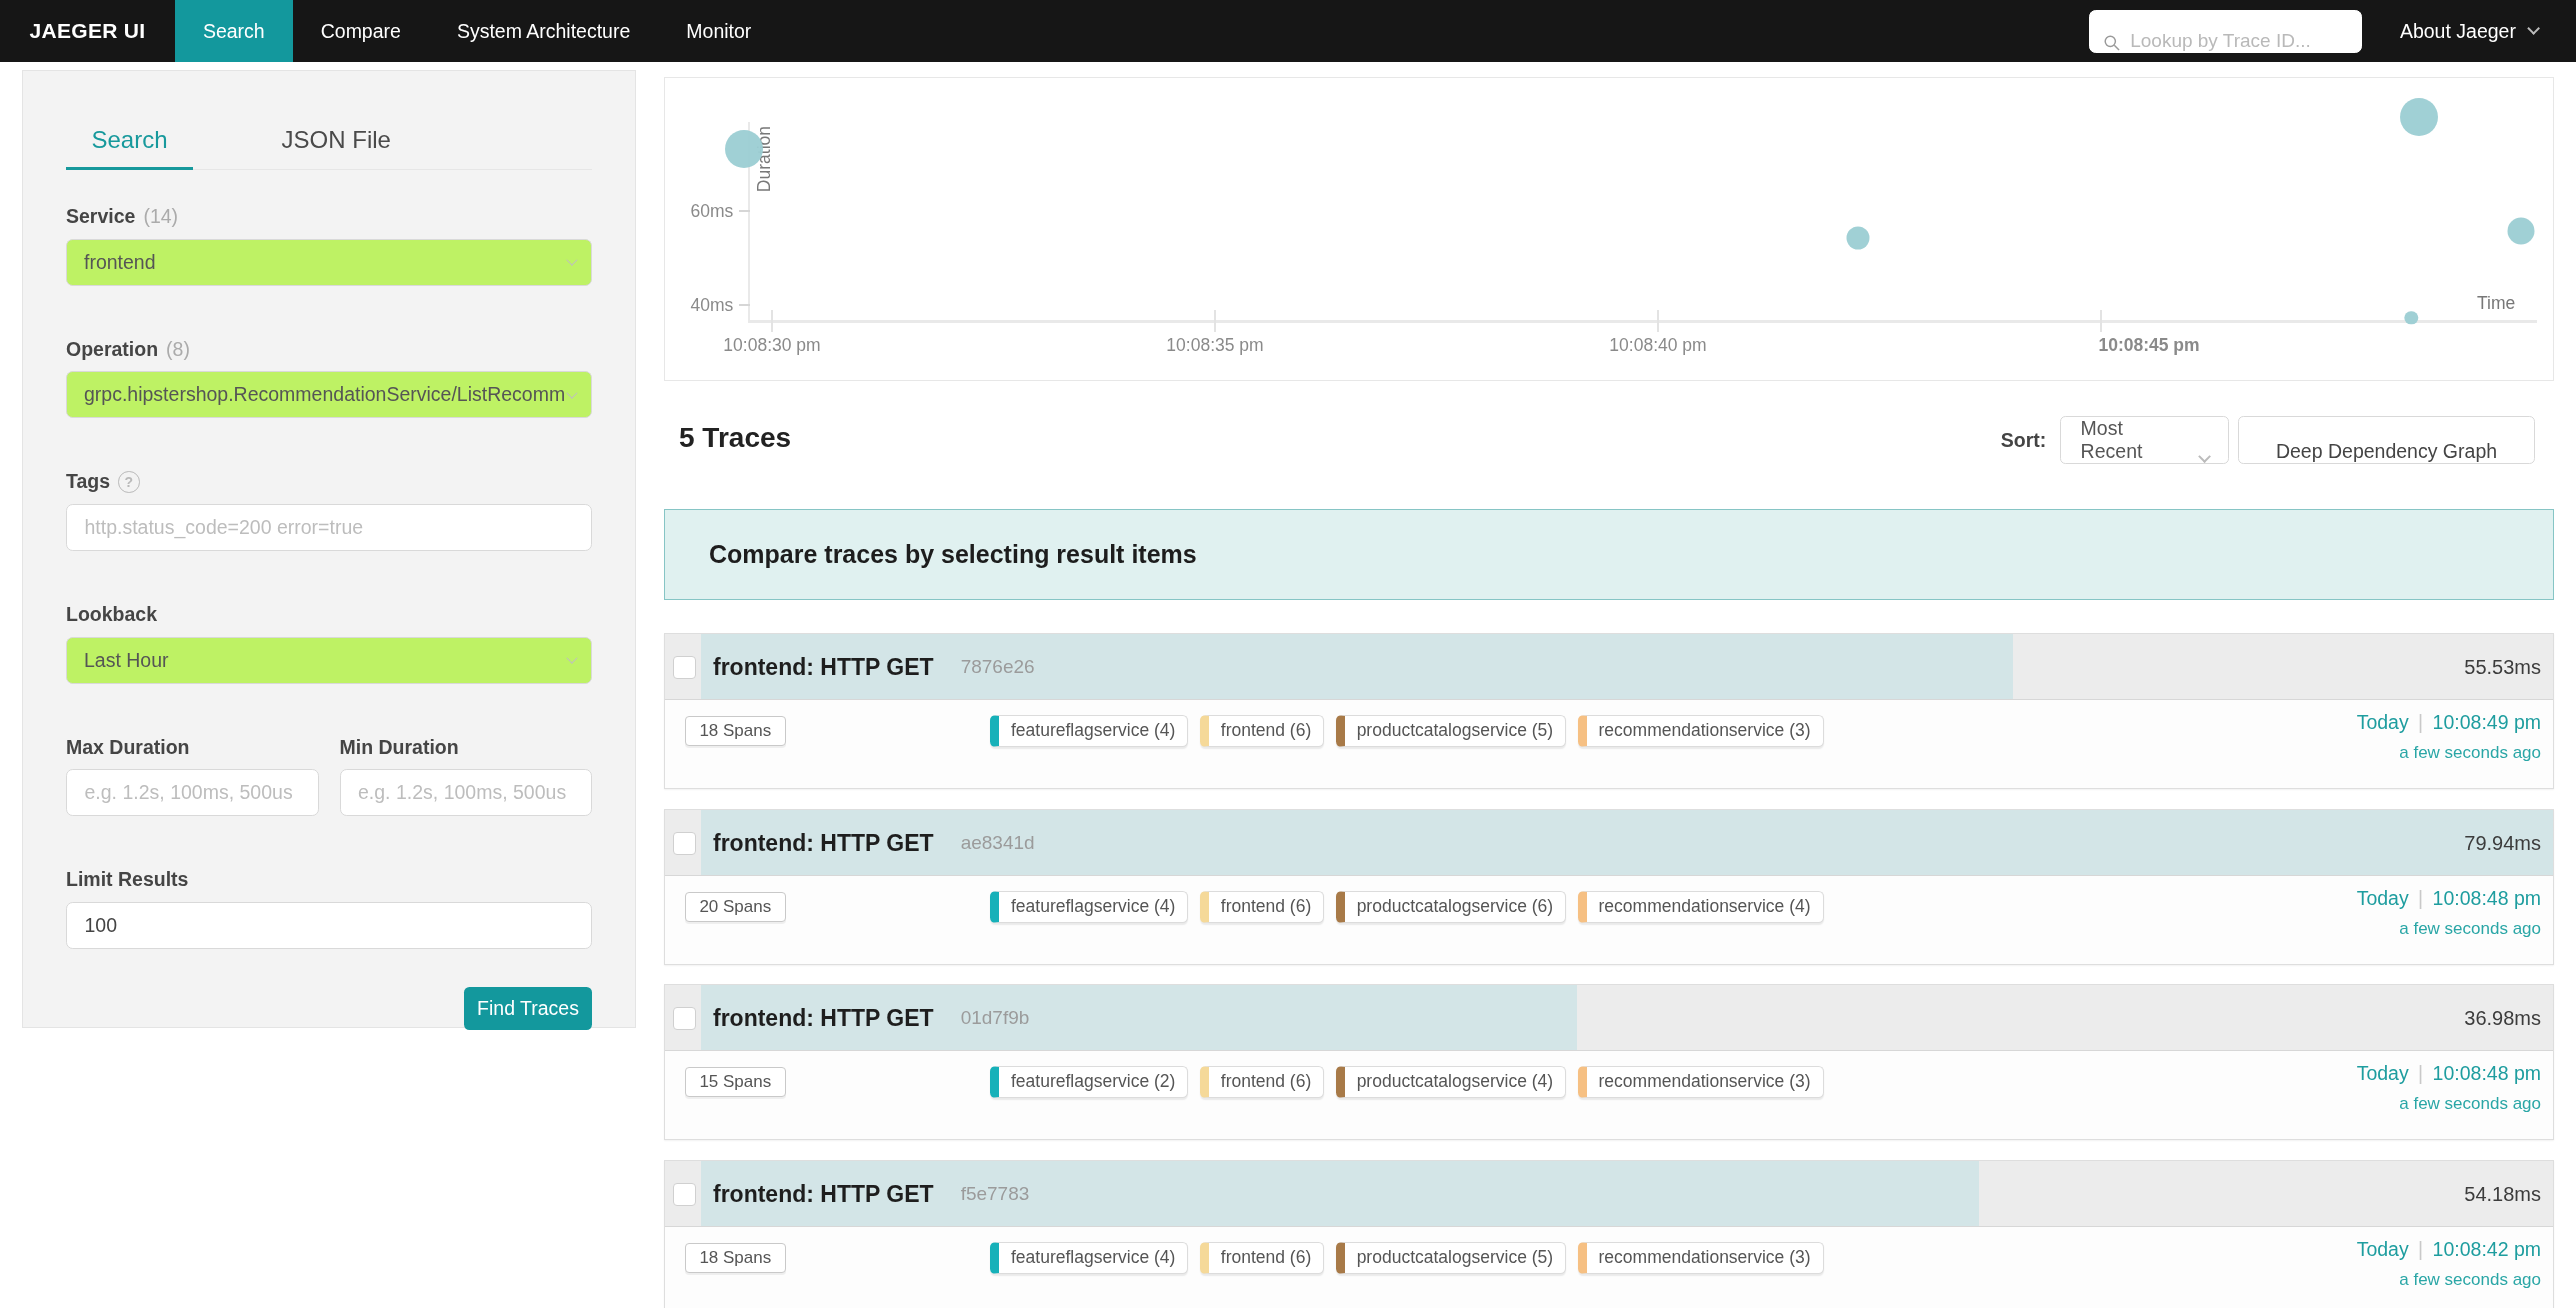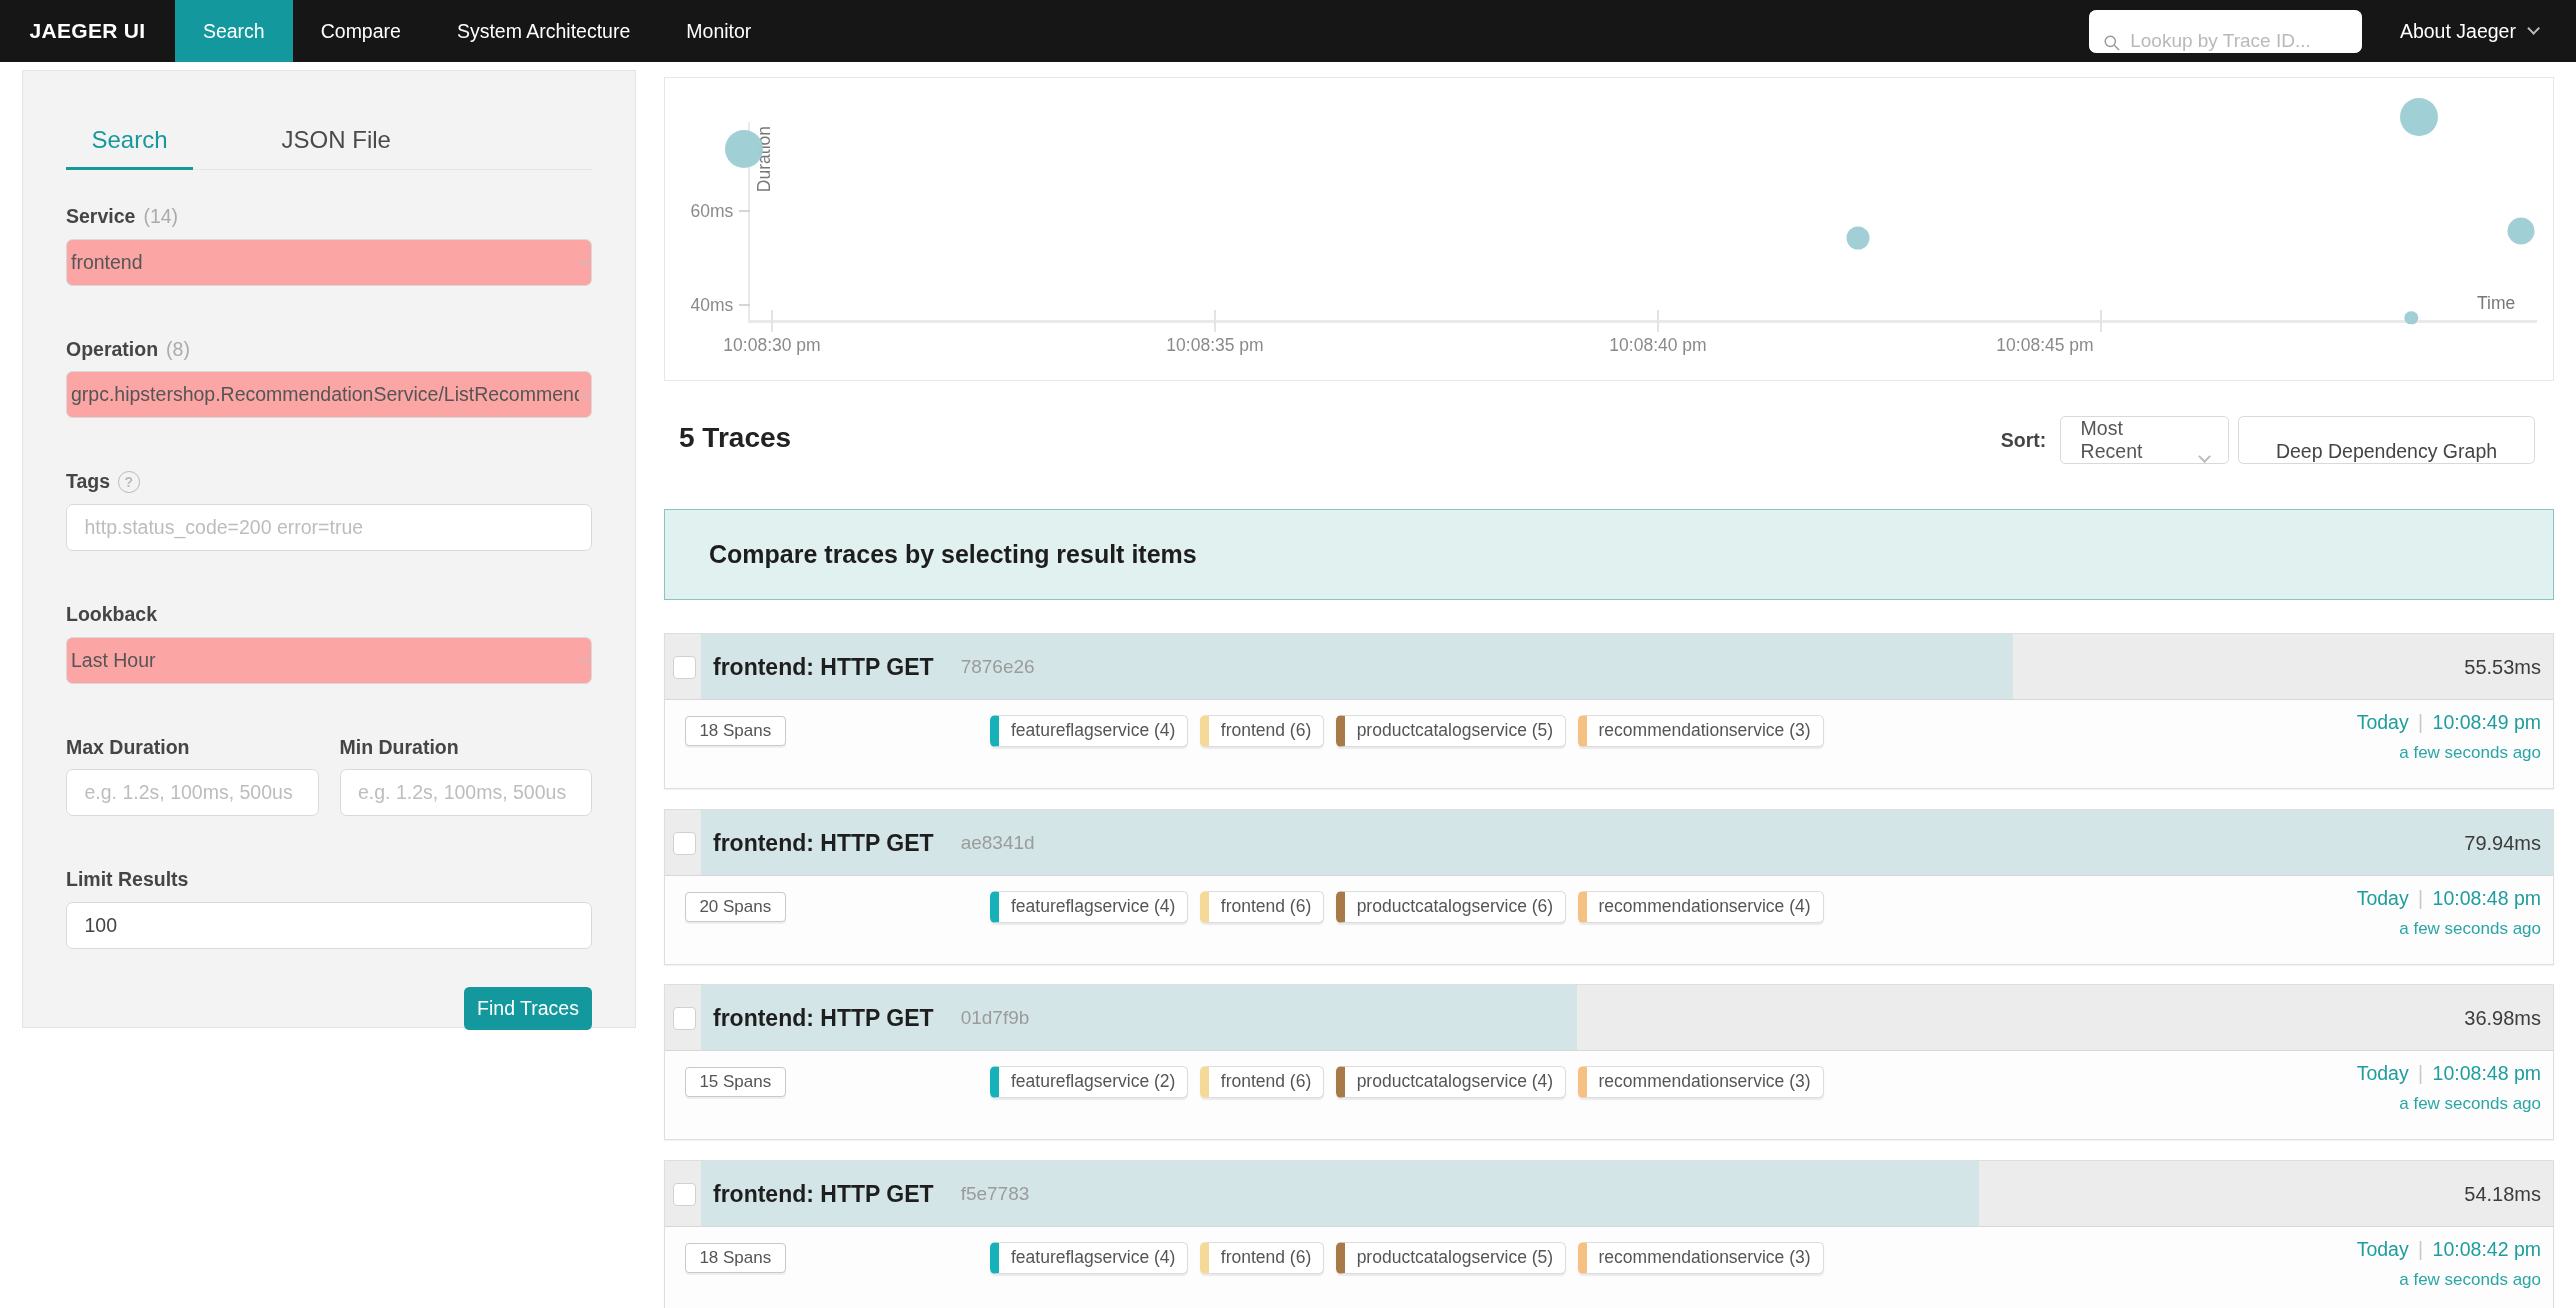--- a/index.html
+++ b/index.html
@@ -31,22 +31,22 @@
   .tabs { display:flex; gap:63px; padding-top:39px; border-bottom:1.3px solid #e6e6e6; height:99px; }
   .tab { font-size:24px; color:#4a4a4a; padding:0 25.5px; display:flex; align-items:center; position:relative; cursor:pointer; }
   .tab.active { color:#17999c; }
   .tab.active:after { content:""; position:absolute; left:0; right:0; bottom:-1.3px; height:3.4px; background:#17999c; }
   .fgroup { margin-top:52px; }
   .fgroup.first { margin-top:35px; }
   .flabel { font-size:19.5px; font-weight:700; color:#454545; display:flex; align-items:center; gap:8px; }
   .fcount { color:#ababab; font-weight:400; }
   .help { width:21.5px; height:21.5px; border:1.3px solid #b9b9b9; border-radius:50%; color:#b9b9b9;
           font-size:14px; display:inline-flex; align-items:center; justify-content:center; cursor:pointer; }
-  .control { margin-top:10.7px; height:47px; background:#fca5a5; border:0.7px solid #d9d9d9; border-radius:6.7px;
-             display:flex; align-items:center; padding:0 4px; font-size:19.5px; color:#555; cursor:pointer; }
+  .control { margin-top:10.7px; height:47px; background:#bef264; border:0.7px solid #d9d9d9; border-radius:6.7px;
+             display:flex; align-items:center; padding:0 17px; font-size:19.5px; color:#555; cursor:pointer; }
   .control .val { flex:1 1 auto; white-space:nowrap; overflow:hidden; }
   .control .chev { border-color:#bfbfbf; border-width:1.3px; width:8px; height:8px; flex:none; }
   .tinput { margin-top:10.7px; height:47px; width:100%; background:#fff; border:0.7px solid #d9d9d9; border-radius:6.7px;
             padding:0 17.5px; font-size:19.5px; color:#444; font-family:"Liberation Sans", sans-serif; outline:none; }
   .tinput::placeholder { color:#bdbdbd; }
   .two-col { display:flex; gap:21px; }
   .two-col > div { width:254px; }
   .find-row { display:flex; justify-content:flex-end; margin-top:38px; }
   .find-btn { width:128px; height:43px; background:#13989d; color:#fff; border:none; border-radius:5.4px;
               font-size:19.5px; font-family:"Liberation Sans", sans-serif; cursor:pointer; }
@@ -209,21 +209,21 @@
     <div class="ytick-lab" style="left:1.3px; top:133px;">60ms</div>
     <div class="ytick-lab" style="left:1.3px; top:227px;">40ms</div>
 
     <div class="xtick-mark" style="left:106px;"></div>
     <div class="xtick-mark" style="left:549px;"></div>
     <div class="xtick-mark" style="left:992px;"></div>
     <div class="xtick-mark" style="left:1435px;"></div>
     <div class="xtick-lab" style="left:107px;">10:08:30 pm</div>
     <div class="xtick-lab" style="left:550px;">10:08:35 pm</div>
     <div class="xtick-lab" style="left:993px;">10:08:40 pm</div>
-    <div class="xtick-lab" style="left:1380px;">10:08:45 pm</div>
+    <div class="xtick-lab" style="left:1484px;font-weight:bold;">10:08:45 pm</div>
   <div class="dot" style="left: 4.2%; top: 23.6%; width: 38px; height: 38px; background: rgb(155, 206, 211);"></div>
       <div class="dot" style="left: 63.2%; top: 53%; width: 23px; height: 23px; background: rgb(155, 206, 211);"></div>
       <div class="dot" style="left: 92.9%; top: 13%; width: 38px; height: 38px; background: rgb(155, 206, 211);"></div>
       <div class="dot" style="left: 98.3%; top: 50.8%; width: 27px; height: 27px; background: rgb(155, 206, 211);"></div>
       <div class="dot" style="left: 92.5%; top: 79.5%; width: 13.4px; height: 13.4px; background: rgb(155, 206, 211);"></div>
     </div>
 </div>
 
 <div class="res-count">5 Traces</div>
 <div class="res-ctrls">

